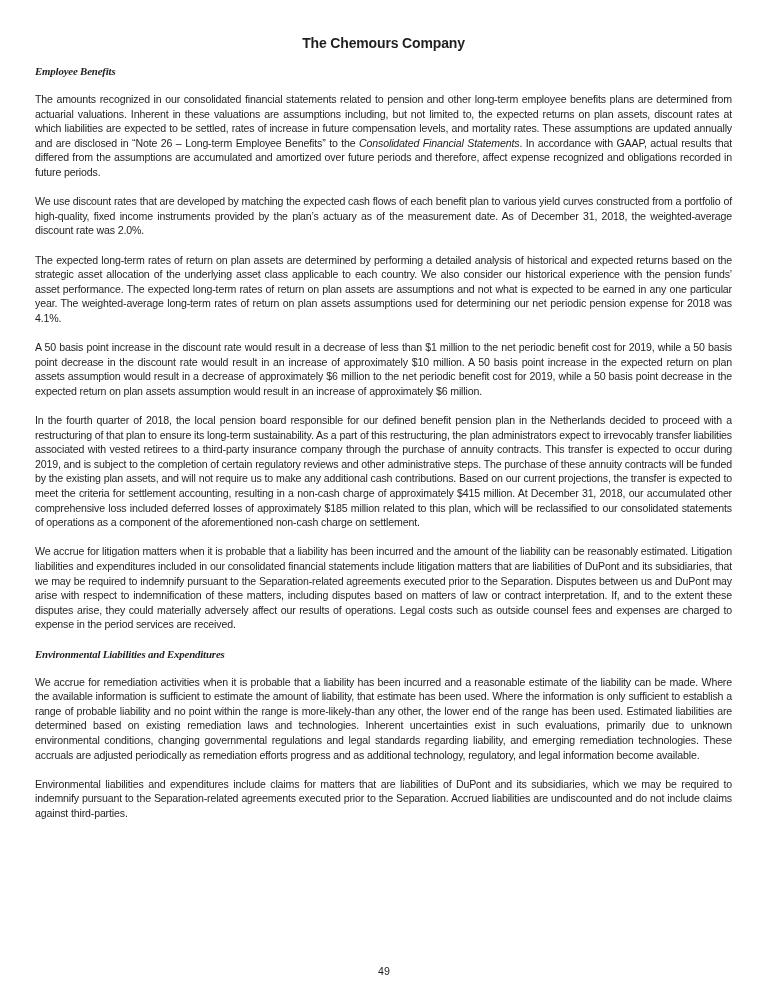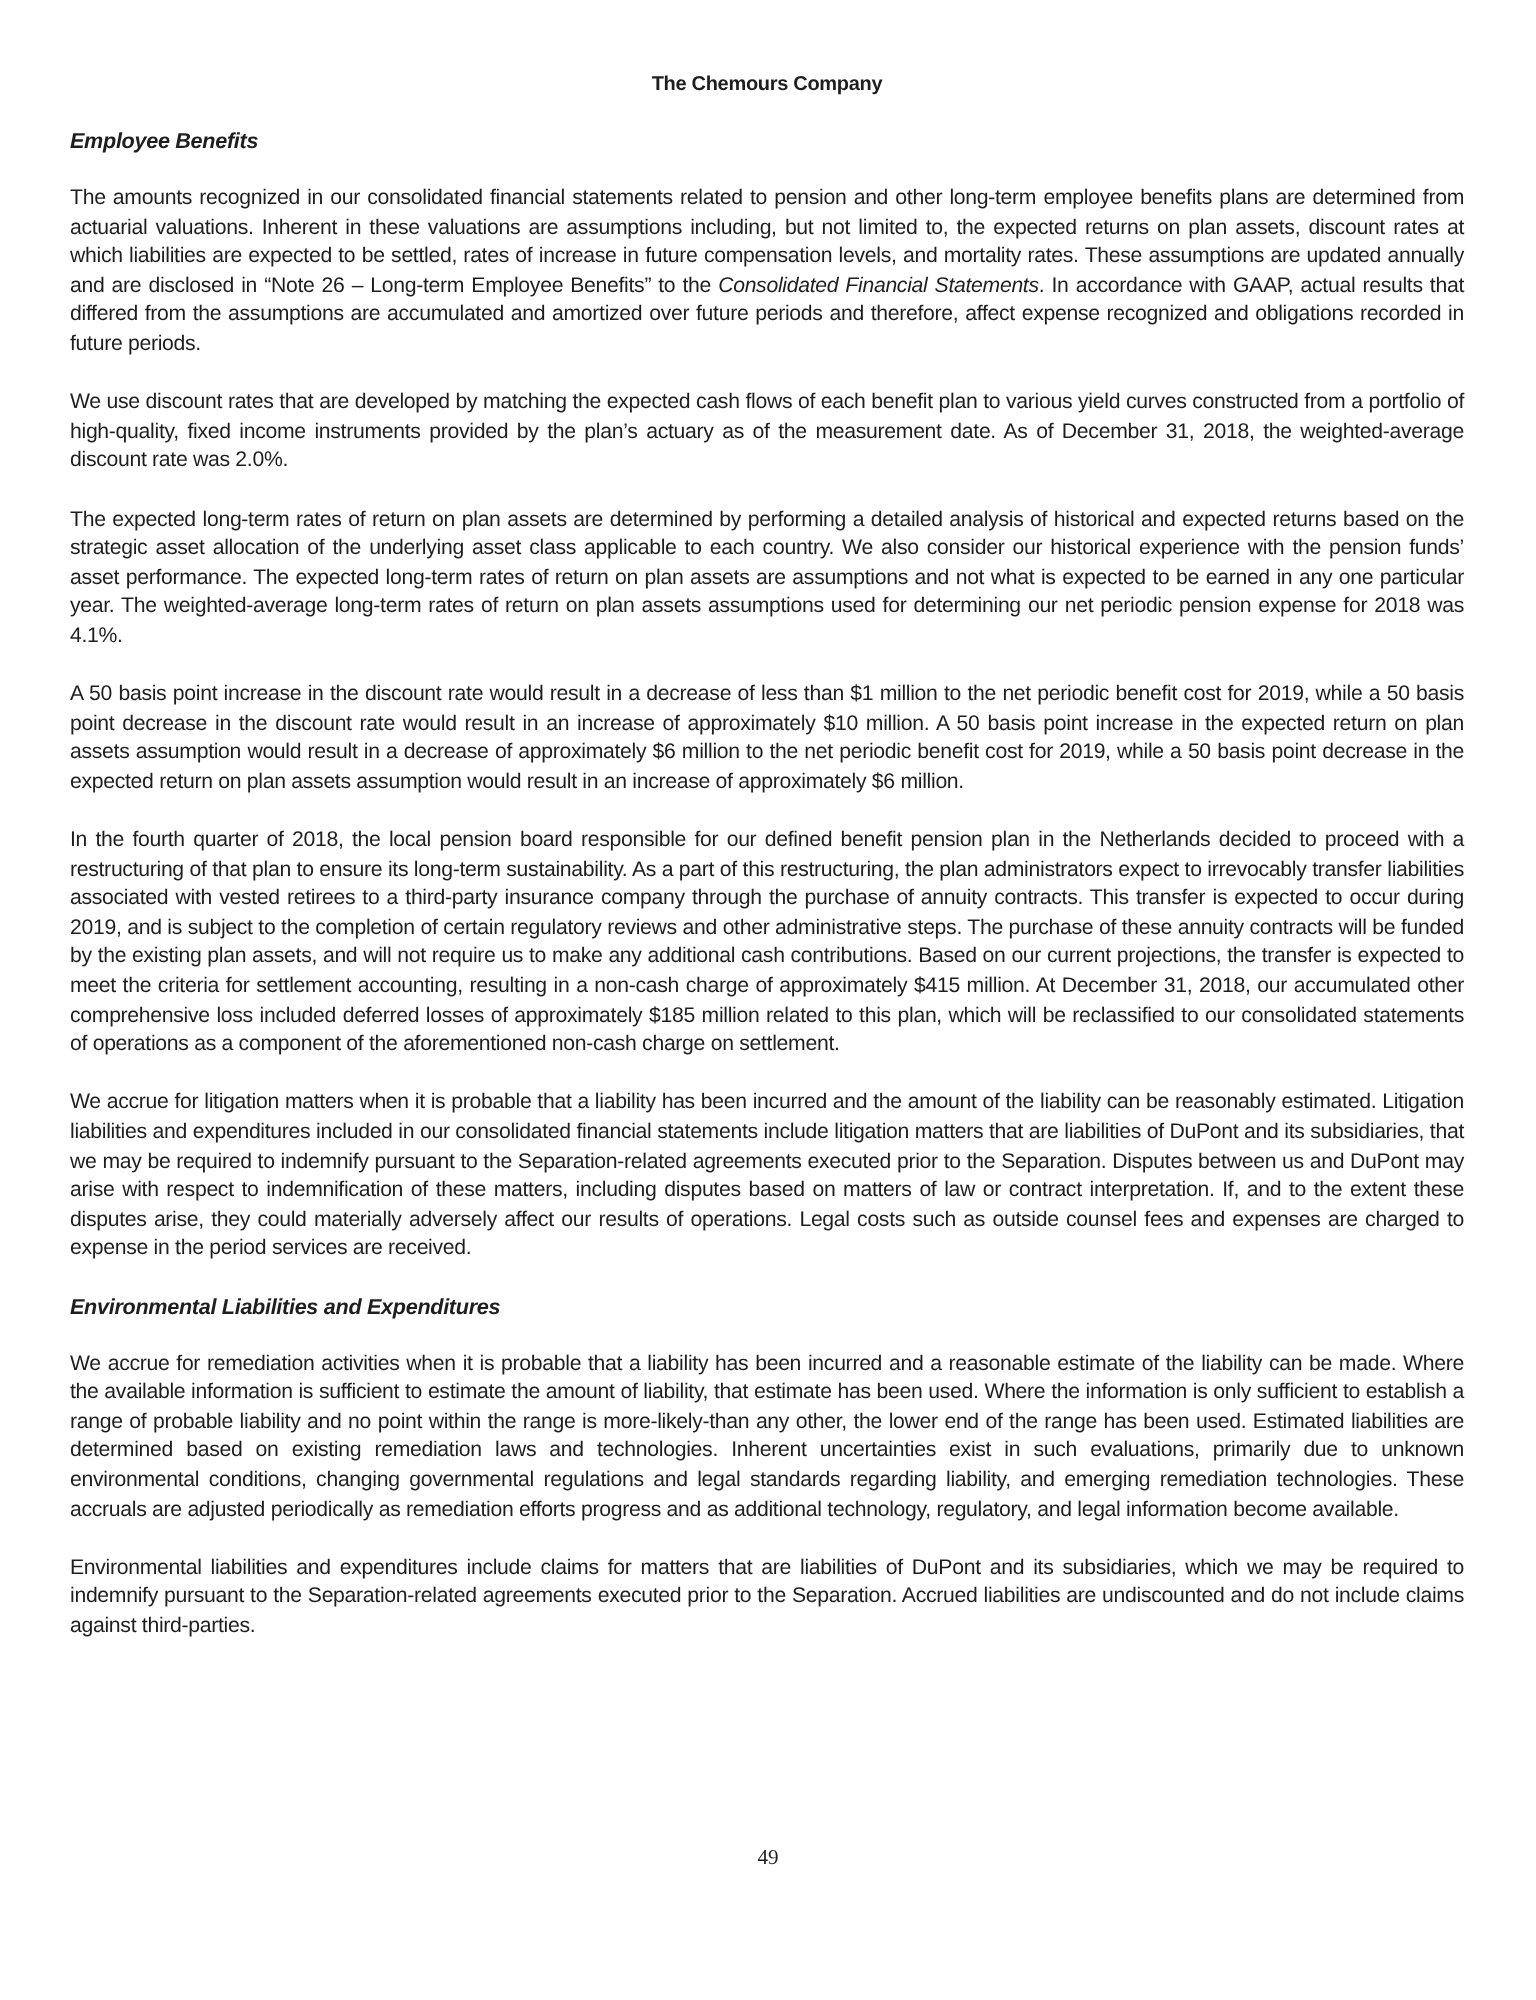--- a/index.html
+++ b/index.html
@@ -4,31 +4,31 @@
 <style>
   html, body { margin: 0; padding: 0; background: #ffffff; }
   body { width: 768px; height: 1000px; position: relative; overflow: hidden; }
   .page {
     position: absolute; left: 35px; top: 36px; width: 697px;
     font-family: "Liberation Sans", sans-serif;
     font-size: 10.6px; line-height: 14.6px; color: #1e1e1e;
     letter-spacing: -0.15px;
   }
   .title {
-    text-align: center; font-weight: bold; font-size: 10px;
+    text-align: center; font-weight: bold; font-size: 14px;
     margin: 0 0 14px 0; line-height: 14px;
   }
   .section-heading {
     font-weight: bold; font-style: italic; font-size: 10.8px;
-    margin: 0 0 14px 0; line-height: 14px;
+    margin: 0 0 14px 0; line-height: 14px; font-family: Liberation Serif, serif;
   }
   p { margin: 0 0 14.6px 0; text-align: justify; }
   .footer {
-    position: absolute; left: 0; width: 768px; top: 924px;
-    text-align: center; font-family: Liberation Serif, serif;
+    position: absolute; left: 0; width: 768px; top: 965px;
+    text-align: center; font-family: Liberation Sans, sans-serif;
     font-size: 10.6px; color: #1e1e1e;
   }
   i { }
 </style>
 </head>
 <body>
 
 <div class="page">
   <div class="title">The Chemours Company</div>
 

